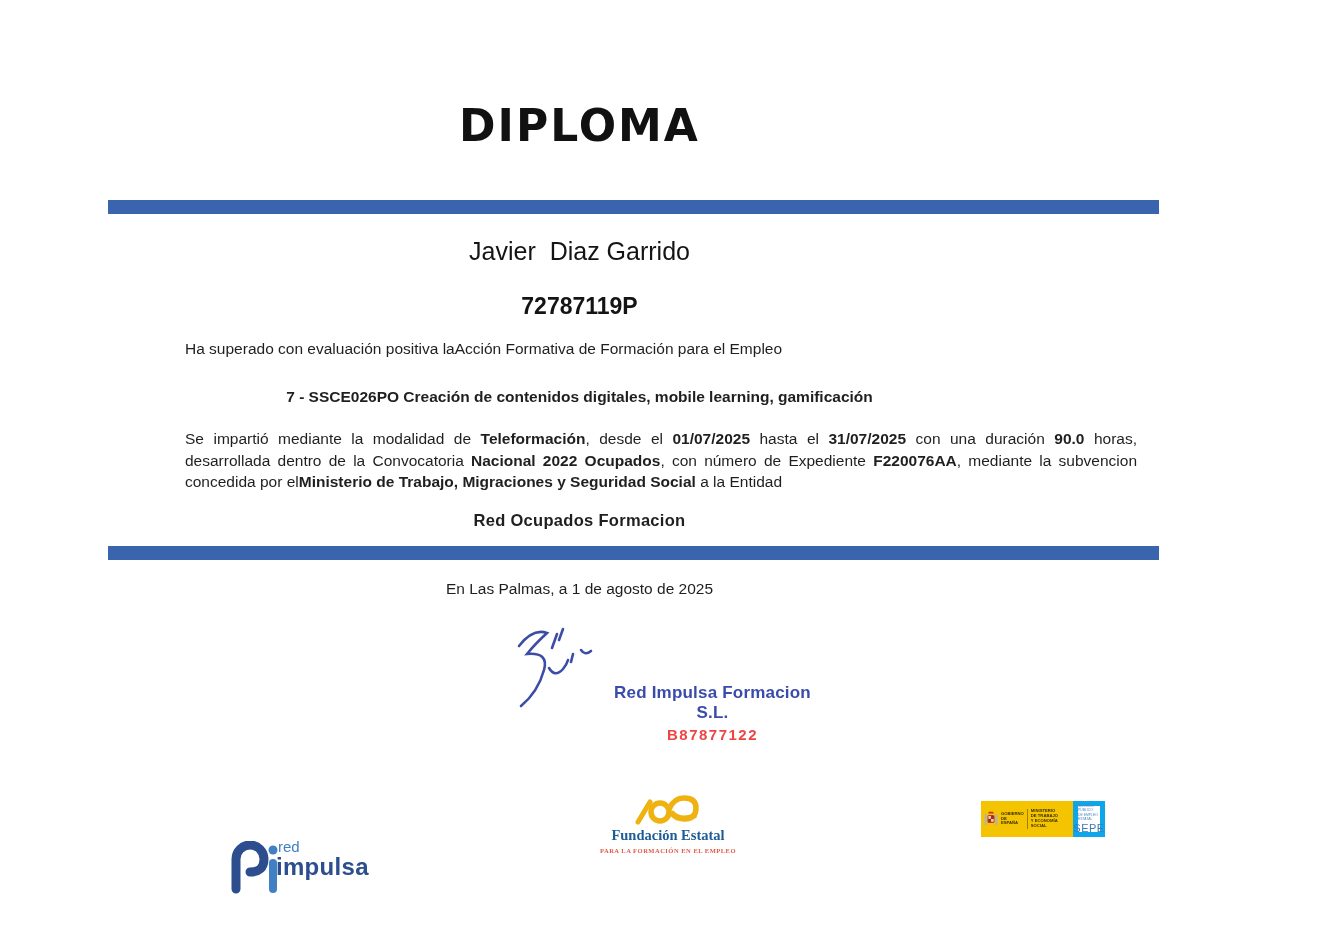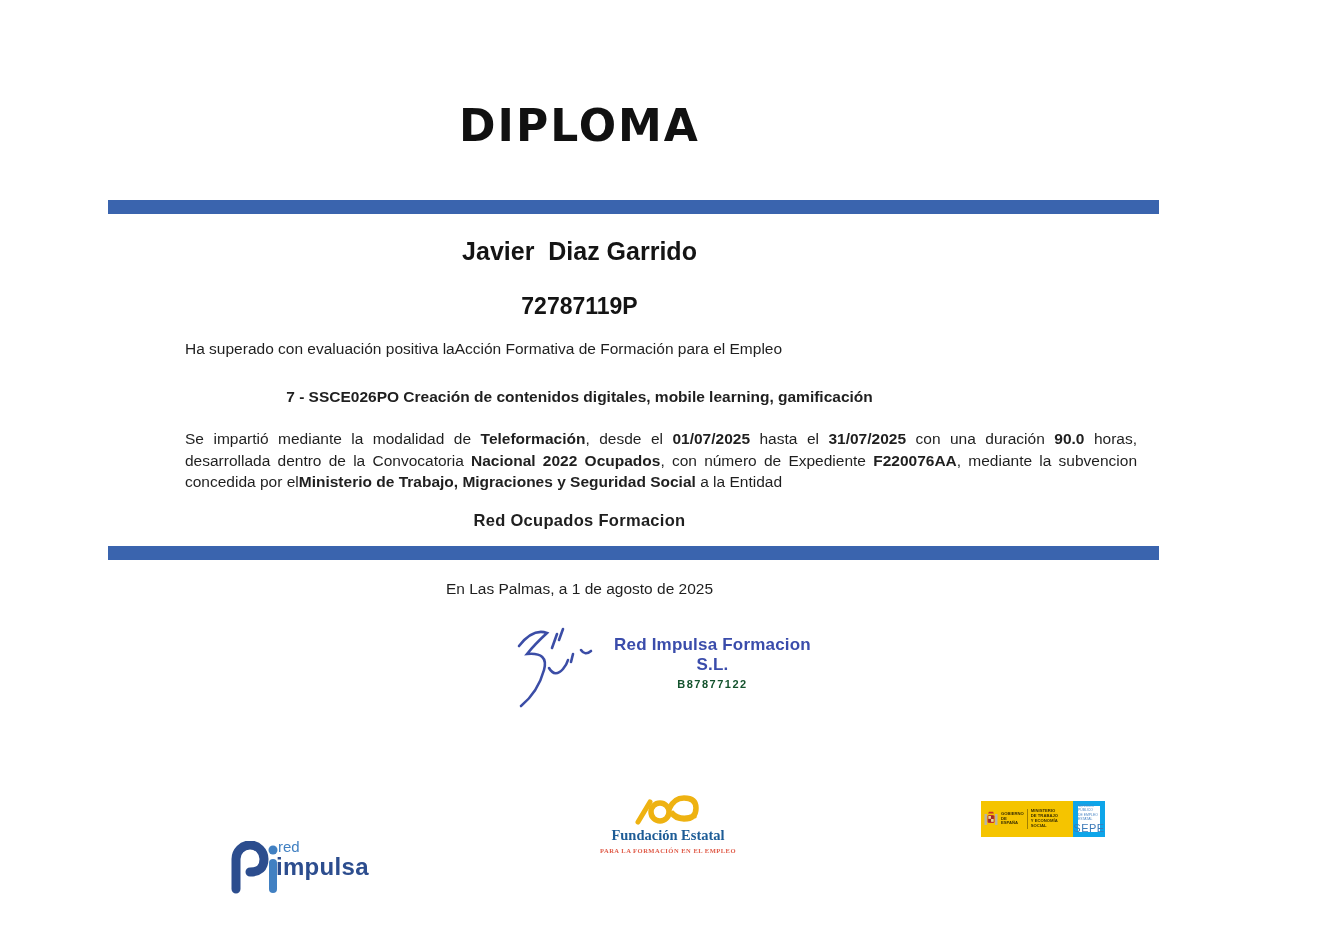--- a/index.html
+++ b/index.html
@@ -24,21 +24,21 @@
   }
   .bar{
     left:108px;width:1114px;height:14px;
     background:#3a64ae;
   }
   .bar1{top:200px;}
   .bar2{top:546px;}
 
   .student-name{
     top:237px;
-    font-size:25px;font-weight:bold;color:#141414;
+    font-size:25px;font-weight:normal;color:#141414;
     white-space:pre-wrap;
   }
   .student-id{
     top:293px;
     font-size:23px;font-weight:bold;color:#141414;
   }
 
   .intro{
     top:340px;left:185px;width:960px;
     font-size:15.5px;
@@ -62,22 +62,22 @@
     font-size:15.5px;
   }
 
   
   .sig{top:622px;left:505px;width:330px;height:100px;}
   .sig svg{position:absolute;left:0;top:0;}
   .sig-text{
     position:absolute;left:100px;top:13px;width:215px;
     text-align:center;color:#3a4cab;
   }
-  .sig-company{font-size:17px;font-weight:bold;letter-spacing:0.2px;}
-  .sig-taxid{font-size:11px;font-weight:bold;letter-spacing:1.5px;margin-top:3px;color:#14532d;}
+  .sig-company{font-size:17px;font-weight:bold;letter-spacing:0.2px;margin-top:48px;}
+  .sig-taxid{font-size:15px;font-weight:bold;letter-spacing:1.5px;margin-top:3px;color:#ef4444;}
 
   
   .ri-logo{top:790px;left:228px;width:150px;height:60px;margin-top:47px;}
   .ri-mono{position:absolute;left:0;top:4px;}
   .ri-text{position:absolute;left:48px;top:2px;line-height:1;}
   .ri-red{font-size:15px;color:#4180c2;display:block;margin-left:2px;}
   .ri-impulsa{font-size:24px;font-weight:bold;color:#2c4d8e;display:block;margin-top:1px;letter-spacing:0.3px;}
 
   
   .fe-logo{top:792px;left:593px;width:150px;height:62px;text-align:center;font-family:Liberation Serif, serif;}

